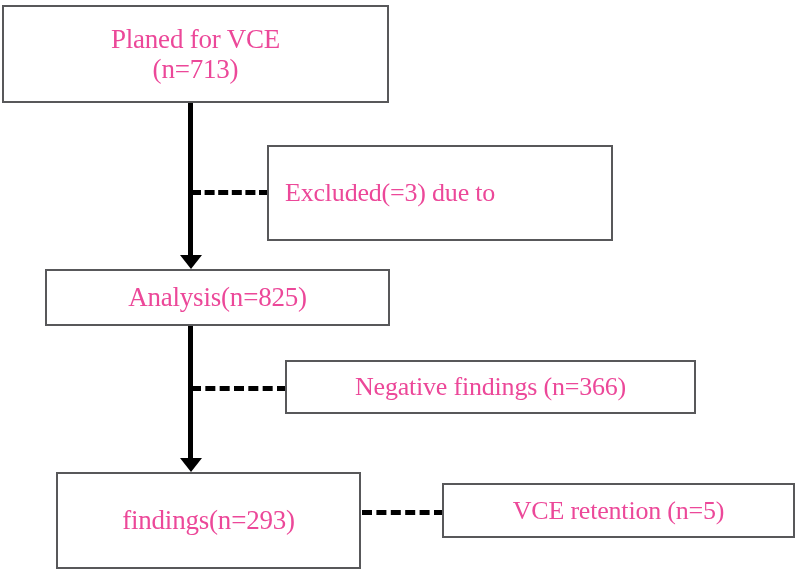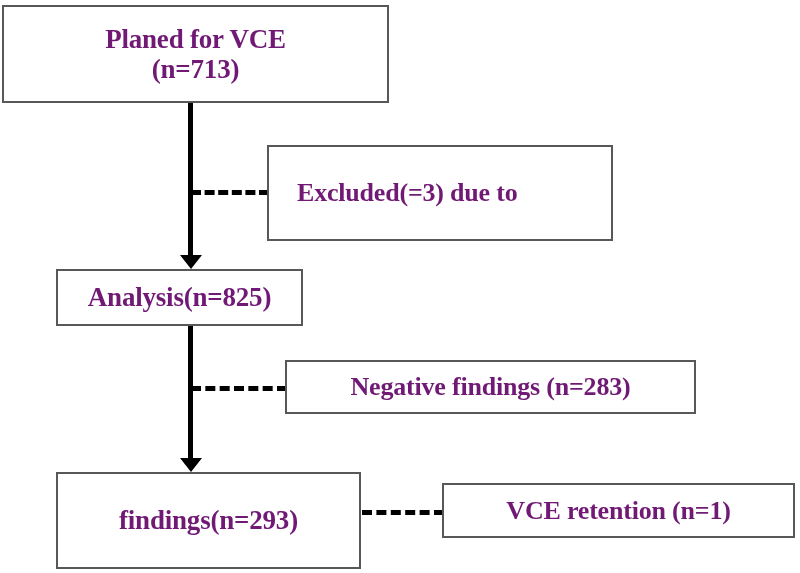--- a/index.html
+++ b/index.html
@@ -19,38 +19,38 @@
   }
   .node {
     position: absolute;
     box-sizing: border-box;
     border: 2px solid #58585a;
     background: #ffffff;
     display: flex;
     flex-direction: column;
     align-items: center;
     justify-content: center;
-    color: #701a75;
-    font-weight: bold;
+    color: #ec4899;
+    font-weight: normal;
     line-height: 1.12;
     text-align: center;
     letter-spacing: -0.2px;
   }
   .node .ln { display: block; white-space: nowrap; }
   .node.leftish { align-items: flex-start; padding-left: 12px; text-align: left; }
 
   
   #node-planned      { left: 2px;   top: 5px;   width: 387px; height: 98px;  font-size: 27px; }
   #node-excluded     { left: 267px; top: 145px; width: 346px; height: 96px;  font-size: 26px; }
-  #node-analysis     { left: 56px;  top: 269px; width: 247px; height: 57px;  font-size: 27px; }
+  #node-analysis     { left: 45px;  top: 269px; width: 345px; height: 57px;  font-size: 27px; }
   #node-negative     { left: 285px; top: 360px; width: 411px; height: 54px;  font-size: 26px; }
   #node-positive     { left: 56px;  top: 472px; width: 305px; height: 97px;  font-size: 27px; }
   #node-retention    { left: 442px; top: 483px; width: 353px; height: 55px;  font-size: 26px; }
 
-  #node-excluded .ln:first-child { margin-left: 16px; }
+  #node-excluded .ln:first-child { margin-left: 4px; }
 
   
   .varrow {
     position: absolute;
     width: 5px;
     background: #000000;
   }
   .varrow::after {
     content: "";
     position: absolute;
@@ -96,26 +96,26 @@
 
   <div class="node" id="node-analysis">
     <span class="ln">Analysis(n=825)</span>
   </div>
 
   <div class="varrow" id="arrow-2"></div>
 
   <div class="dashline" id="dash-negative"></div>
 
   <div class="node" id="node-negative">
-    <span class="ln">Negative findings (n=283)</span>
+    <span class="ln">Negative findings (n=366)</span>
   </div>
 
   <div class="node" id="node-positive">
     <span class="ln">findings(n=293)</span>
   </div>
 
   <div class="dashline" id="dash-retention"></div>
 
   <div class="node" id="node-retention">
-    <span class="ln">VCE retention  (n=1)</span>
+    <span class="ln">VCE retention  (n=5)</span>
   </div>
 
 </div>
 
 </body></html>

